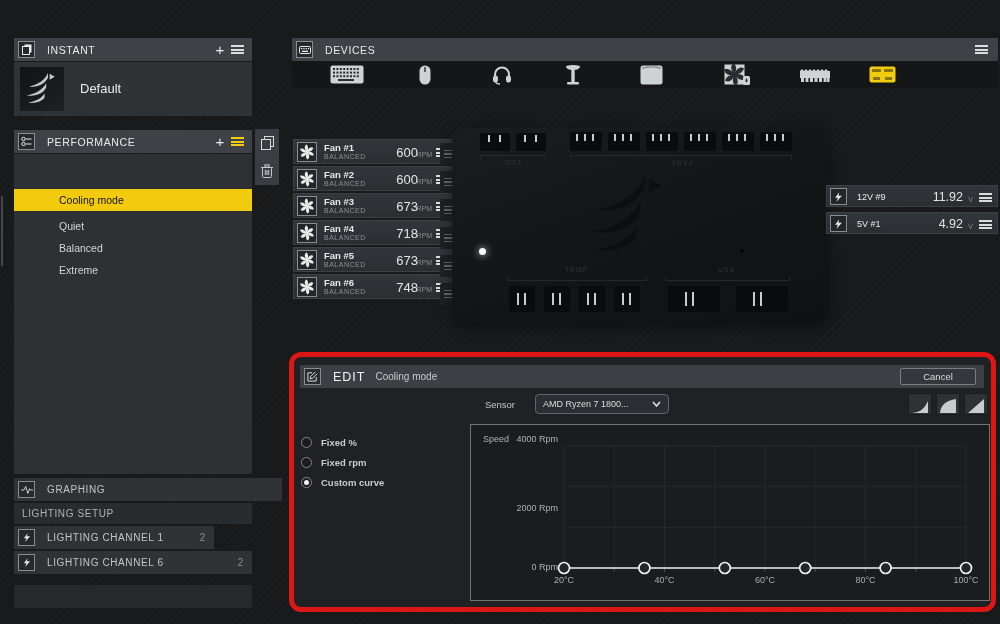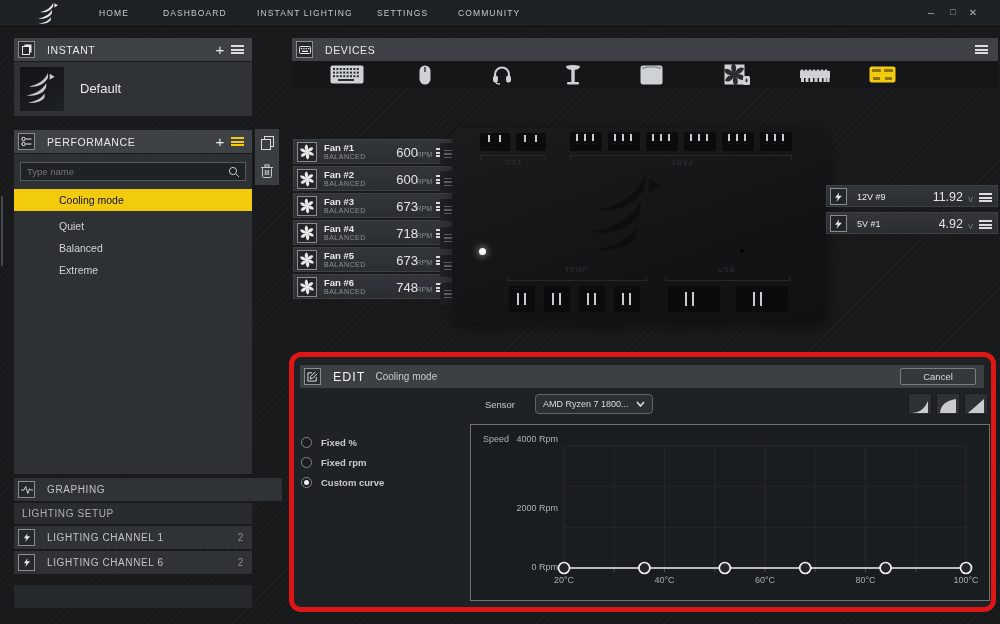--- a/index.html
+++ b/index.html
@@ -91,21 +91,21 @@
   .edit-panel { left:293px; top:357px; width:698px; height:252px; background:#1F2225; border-radius:6px; }
   .edit-header { position:absolute; left:7px; top:8px; width:684px; height:23px; background:#3C4044;
     display:flex; align-items:center; }
   .edit-title { color:#F2F3F4; font-size:12.5px; letter-spacing:1px; margin-left:12px; }
   .edit-sub { color:#C6C9CB; font-size:10px; margin-left:10px; }
   .cancel-btn { margin-left:auto; margin-right:8px; width:76px; height:17px; line-height:15px;
     text-align:center; color:#D9DBDD; font-size:9.5px; border:1px solid #7A7D80; background:#34373B;
     border-radius:2px; cursor:pointer; }
   .sensor-label { position:absolute; left:160px; top:42px; width:62px; text-align:right;
     color:#C6C9CB; font-size:9.5px; }
-  .sensor-dd { position:absolute; left:242px; top:37px; width:118px; height:20px; background:#2B2E32;
+  .sensor-dd { position:absolute; left:242px; top:37px; width:134px; height:20px; background:#2B2E32;
     border:1px solid #61646A; border-radius:4px; color:#DADCDE; font-size:9px;
     display:flex; align-items:center; padding:0 7px; cursor:pointer; }
   .dd-chev { margin-left:auto; }
   .curve-btn { position:absolute; top:36px; width:24px; height:22px; background:#2F3235;
     border:1px solid #1A1C1E; display:flex; align-items:flex-end; justify-content:center; cursor:pointer; }
   .radio-row { position:absolute; left:8px; display:flex; align-items:center; cursor:pointer; }
   .radio-dot { width:11px; height:11px; border-radius:50%; border:1.5px solid #84878A;
     background:#1A1C1E; margin-right:9px; position:relative; }
   .radio-row.selected .radio-dot::after { content:""; position:absolute; left:2px; top:2px;
     width:5px; height:5px; border-radius:50%; background:#F2F3F4; }
@@ -144,33 +144,20 @@
       <path d="M12 12 C13.5 5.5 19 3.5 21.5 6 C20 10.5 15.5 12 12 12 Z" transform="rotate(300 12 12)"></path>
     </symbol>
     <symbol id="bolt-sym" viewBox="0 0 16 16">
       <polygon points="9,1 3,9 7,9 5,15 13,6 8,6"></polygon>
     </symbol>
   </defs>
 </svg>
 
 <div class="stage">
 
-  <div class="abs titlebar">
-    <svg class="logo-svg" width="30" height="24" viewBox="0 0 40 40" fill="#E8EAEB">
-        <use href="#sail-sym"></use>
-      </svg>
-    <span class="nav-item" style="left:99px">HOME</span>
-    <span class="nav-item" style="left:163px">DASHBOARD</span>
-    <span class="nav-item" style="left:257px">INSTANT LIGHTING</span>
-    <span class="nav-item" style="left:377px">SETTINGS</span>
-    <span class="nav-item" style="left:458px">COMMUNITY</span>
-    <span class="win-ctrl" style="left:922px">–</span>
-    <span class="win-ctrl" style="left:944px; font-size:9px">□</span>
-    <span class="win-ctrl" style="left:964px; font-size:10px">✕</span>
-  </div>
 
   <div class="abs panel-header" style="left:14px; top:38px; width:238px;">
     <span class="hdr-iconbox">
       <svg width="10" height="11" viewBox="0 0 10 11">
           <rect x="2.5" y="0.5" width="7" height="8" fill="#E8EAEB"></rect>
           <rect x="0.5" y="2.5" width="7" height="8" fill="#26292C" stroke="#E8EAEB"></rect>
         </svg>
     </span>
     <span class="hdr-title">INSTANT</span>
     <span class="hdr-btn">+</span>
@@ -212,46 +199,39 @@
     <svg width="12" height="14" viewBox="0 0 12 14" stroke="#C6C9CB" fill="none">
       <rect x="1.5" y="3.5" width="9" height="10" rx="1"></rect>
         <line x1="0" y1="3.5" x2="12" y2="3.5"></line>
       <rect x="4" y="0.8" width="4" height="2.2"></rect>
         <line x1="4.3" y1="6" x2="4.3" y2="11"></line>
       <line x1="6" y1="6" x2="6" y2="11"></line>
         <line x1="7.7" y1="6" x2="7.7" y2="11"></line>
     </svg>
   </div>
   <div class="abs perf-body">
-    <div class="searchbox">
-      <input type="text" placeholder="Type name" style="">
-      <svg width="12" height="12" viewBox="0 0 12 12" style="margin-right:5px" stroke="#C6C9CB" fill="none">
-        <circle cx="5" cy="5" r="3.6"></circle>
-          <line x1="7.8" y1="7.8" x2="11" y2="11"></line>
-      </svg>
-    </div>
     <div class="mode-item selected" style="top:35px; height:22px; line-height:22px;">Cooling mode</div>
     <div class="mode-item" style="top:62px;">Quiet</div>
     <div class="mode-item" style="top:84px;">Balanced</div>
     <div class="mode-item" style="top:106px;">Extreme</div>
   </div>
   <div class="abs lscroll"></div>
 
   <div class="abs side-row" style="left:14px; top:478px; width:268px; height:23px; background:#303336;">
     <span class="hdr-iconbox">
       <svg width="12" height="10" viewBox="0 0 14 10" stroke="#E8EAEB" fill="none">
         <polyline points="0,5 3.5,5 5.5,1 8,9 10,3.5 11,5 14,5"></polyline>
       </svg>
     </span>
     <span style="margin-left:12px">GRAPHING</span>
   </div>
   <div class="abs side-row" style="left:14px; top:503px; width:238px; height:21px; background:#292C2F; color:#AFB2B4; padding-left:8px;">
     <span>LIGHTING SETUP</span>
   </div>
-  <div class="abs side-row" style="left:14px; top:526px; width:238px; height:23px; background:#303336;">
+  <div class="abs side-row" style="left:14px; top:526px; width:200px; height:23px; background:#303336;">
     <span class="hdr-iconbox">
       <svg width="10" height="11" viewBox="0 0 16 16" fill="#E8EAEB">
           <use href="#bolt-sym"></use>
         </svg>
     </span>
     <span style="margin-left:12px">LIGHTING CHANNEL 1</span>
     <span class="side-count">2</span>
   </div>
   <div class="abs side-row" style="left:14px; top:551px; width:238px; height:23px; background:#303336;">
     <span class="hdr-iconbox">

